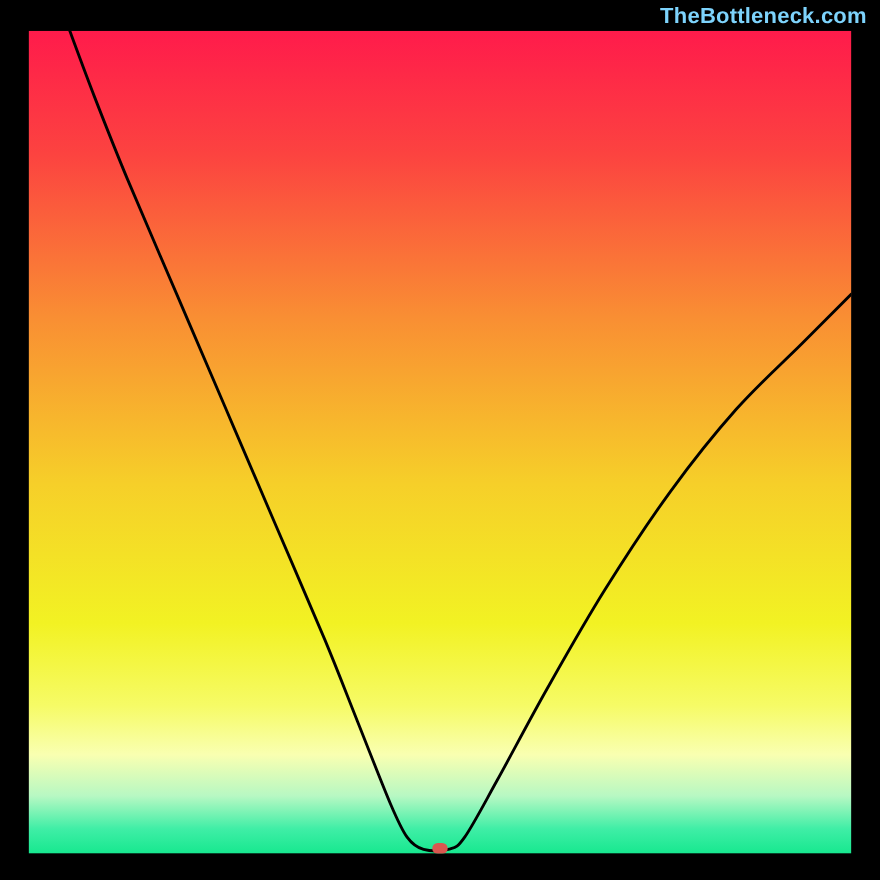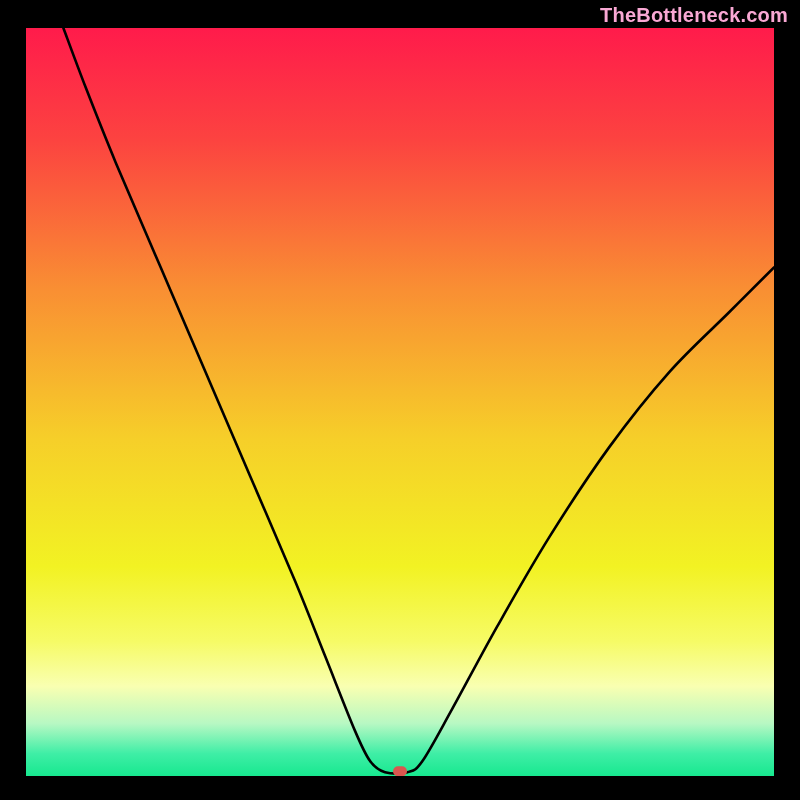--- a/index.html
+++ b/index.html
@@ -15,21 +15,21 @@
     position: relative;
     width: 800px;
     height: 800px;
   }
   .watermark {
     position: absolute;
     top: 4px;
     right: 12px;
     font-size: 20px;
     font-weight: 600;
-    color: #f9a8d4;
+    color: #7dd3fc;
     letter-spacing: 0.2px;
     user-select: none;
   }
   .plot {
     position: absolute;
     left: 26px;
     top: 28px;
     width: 748px;
     height: 748px;
   }

